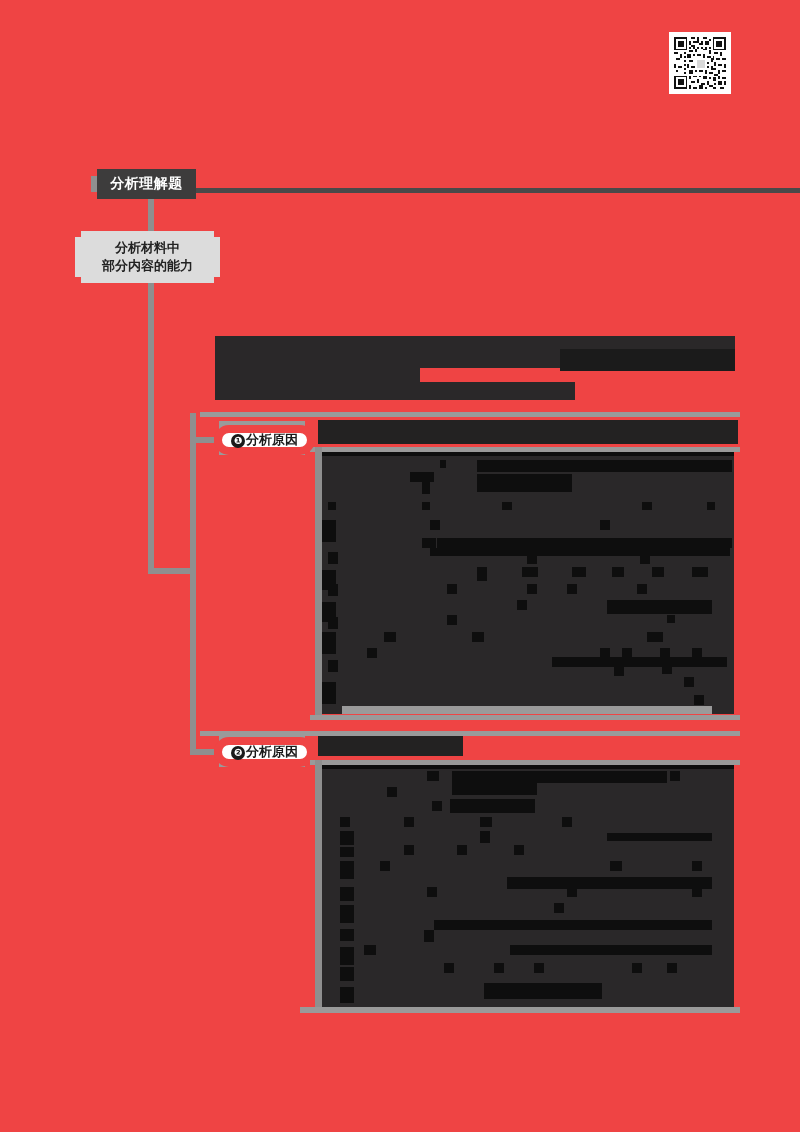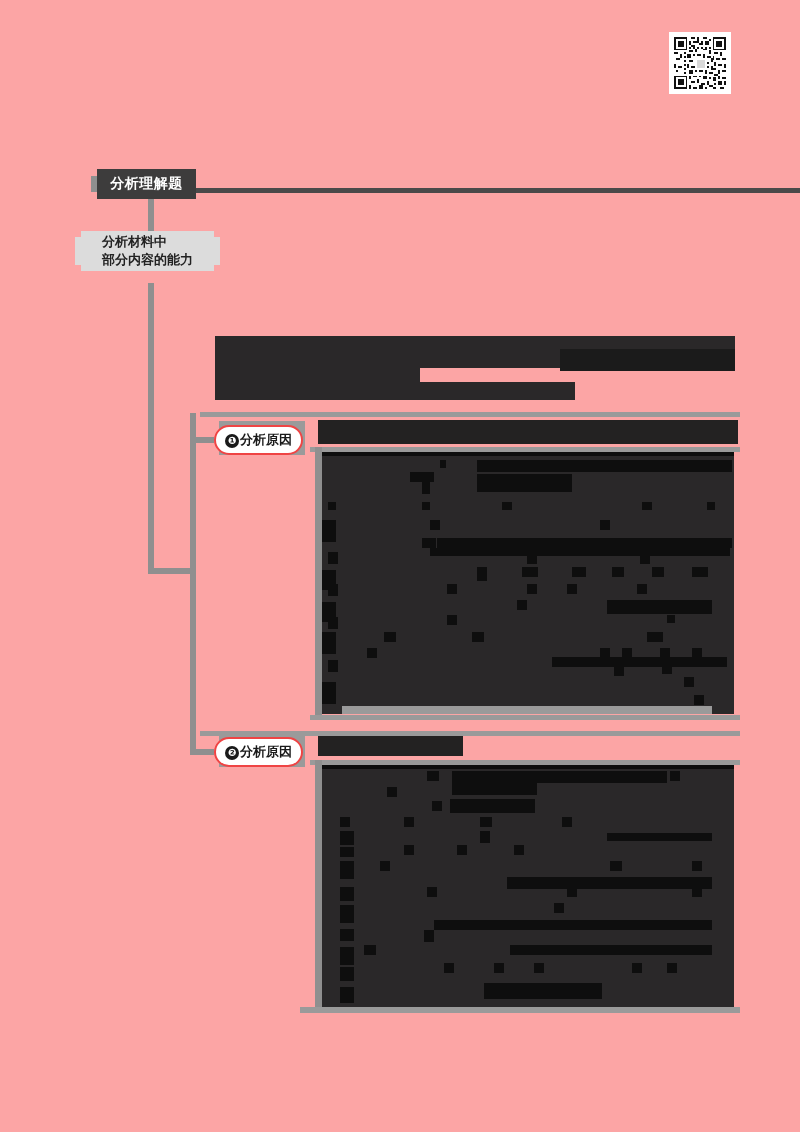--- a/index.html
+++ b/index.html
@@ -2,55 +2,55 @@
 <html><head>
 <meta charset="utf-8">
 <title>分析理解题</title>
 <style>
   html,body{margin:0;padding:0;background:#000;}
   body{
     width:800px;height:1132px;position:relative;overflow:hidden;
     font-family:"Liberation Sans","DejaVu Sans",sans-serif;
     color:#fff;
   }
-  .page{position:absolute;inset:0;background:#fca5a5;}
+  .page{position:absolute;inset:0;background:#ef4444;}
 
   
   .qr-wrap{position:absolute;left:669px;top:32px;width:62px;height:62px;
            background:#fff;padding:3px;box-sizing:border-box;}
   .qr-wrap svg{display:block;width:100%;height:100%;}
 
   
   .hdr-tab{position:absolute;left:91px;top:176px;width:10px;height:16px;background:#8f8f8f;}
   .hdr-box{position:absolute;left:97px;top:169px;width:99px;height:30px;
            background:#3d3c3c;display:flex;align-items:center;justify-content:center;}
   .hdr-box span{font-size:14px;font-weight:bold;letter-spacing:.5px;color:#fff;}
   .hdr-line{position:absolute;left:196px;top:188px;width:604px;height:5px;background:#4a4949;}
 
   
-  .sub-box{position:absolute;left:75px;top:231px;width:145px;height:40px;
+  .sub-box{position:absolute;left:75px;top:231px;width:145px;height:52px;
            background:#dcdcdc;color:#222;
-           display:flex;align-items:center;justify-content:center;text-align:left;
+           display:flex;align-items:center;justify-content:center;text-align:center;
            clip-path:polygon(0 6px,6px 6px,6px 0,calc(100% - 6px) 0,calc(100% - 6px) 6px,
                      100% 6px,100% calc(100% - 6px),calc(100% - 6px) calc(100% - 6px),
                      calc(100% - 6px) 100%,6px 100%,6px calc(100% - 6px),0 calc(100% - 6px));}
   .sub-box span{font-size:13px;font-weight:bold;line-height:1.42;}
 
   
   .c{position:absolute;background:#8f8f8f;}
   .c-h-top{left:148px;top:199px;width:6px;height:32px;}     
   .c-v-main{left:148px;top:283px;width:6px;height:290px;}   
   .c-h-branch{left:148px;top:568px;width:48px;height:6px;}  
   .c-v-branch{left:190px;top:413px;width:6px;height:161px;} 
   .c-v-branch2{left:190px;top:568px;width:6px;height:184px;}
   .c-h-b1{left:190px;top:437px;width:24px;height:6px;}
   .c-h-b2{left:190px;top:749px;width:24px;height:6px;}
 
   
-  .pill{position:absolute;height:30px;background:#fff;border:2px solid #ef4444;
+  .pill{position:absolute;height:30px;background:#fff;border:8px solid #ef4444;
         border-radius:15px;display:flex;align-items:center;justify-content:center;
         padding:0 9px;box-sizing:border-box;color:#1a1a1a;}
   .pill span{font-size:13px;font-weight:bold;white-space:nowrap;}
   .pill .num{display:inline-flex;align-items:center;justify-content:center;
              width:14px;height:14px;border-radius:50%;background:#1a1a1a;color:#fff;
              font-size:10px;margin-right:1px;flex:0 0 auto;}
   .pill-1{left:214px;top:425px;}
   .pill-2{left:214px;top:737px;}
   .pill-shadow{position:absolute;background:#9a9a9a;}
   .ps1{left:219px;top:421px;width:86px;height:34px;}

